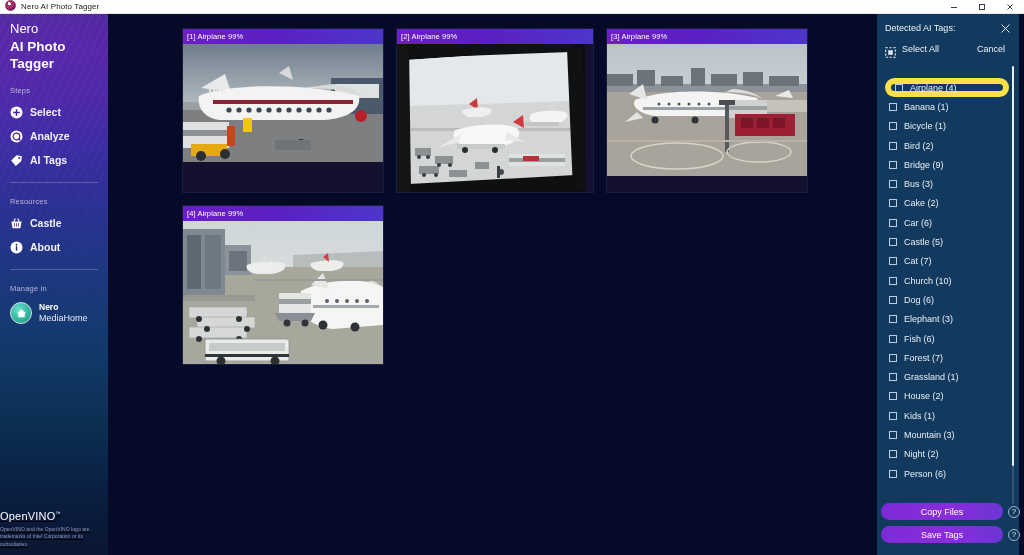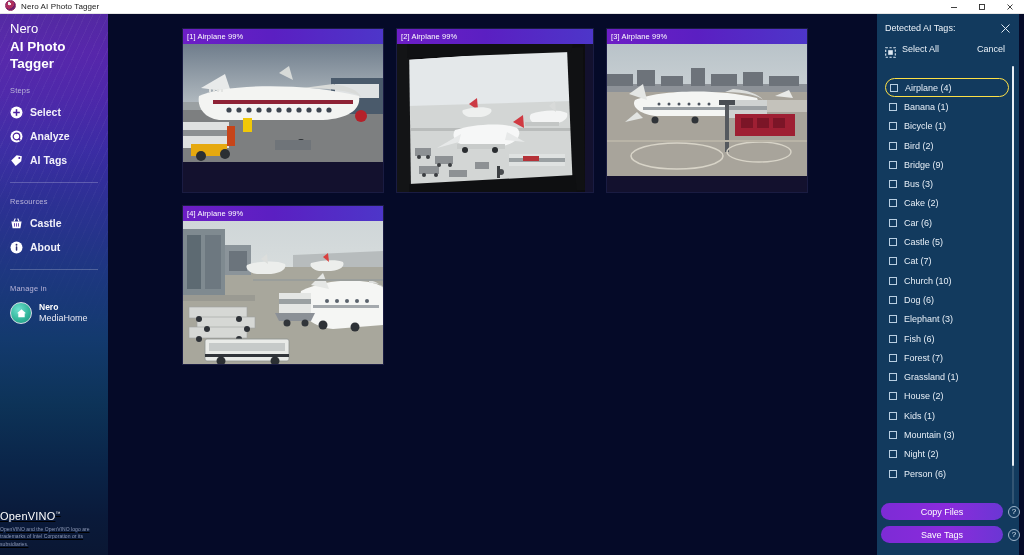--- a/index.html
+++ b/index.html
@@ -187,21 +187,21 @@
     position: absolute; top: 64px; left: 0;
     width: 147px; height: 428px;
     overflow: hidden;
   }
   .tagrow {
     display: flex; align-items: center; gap: 7px;
     height: 19.3px; margin-left: 8px; padding-left: 4px;
     width: 124px; cursor: pointer;
   }
   .tagrow.focused {
-    border: 1px solid #fde047; border-radius: 10px; text-align: right;
+    border: 6px solid #fde047; border-radius: 10px; text-align: right;
   }
   .cb {
     width: 8px; height: 8px; flex: none;
     border: 1px solid #b9cfe2; background: transparent;
   }
   .tagrow .tname { font-size: 9px; color: #e6eef6; white-space: nowrap; }
 
   .tp-scrollbar {
     position: absolute; right: 5px; top: 52px;
     width: 2px; height: 438px;

